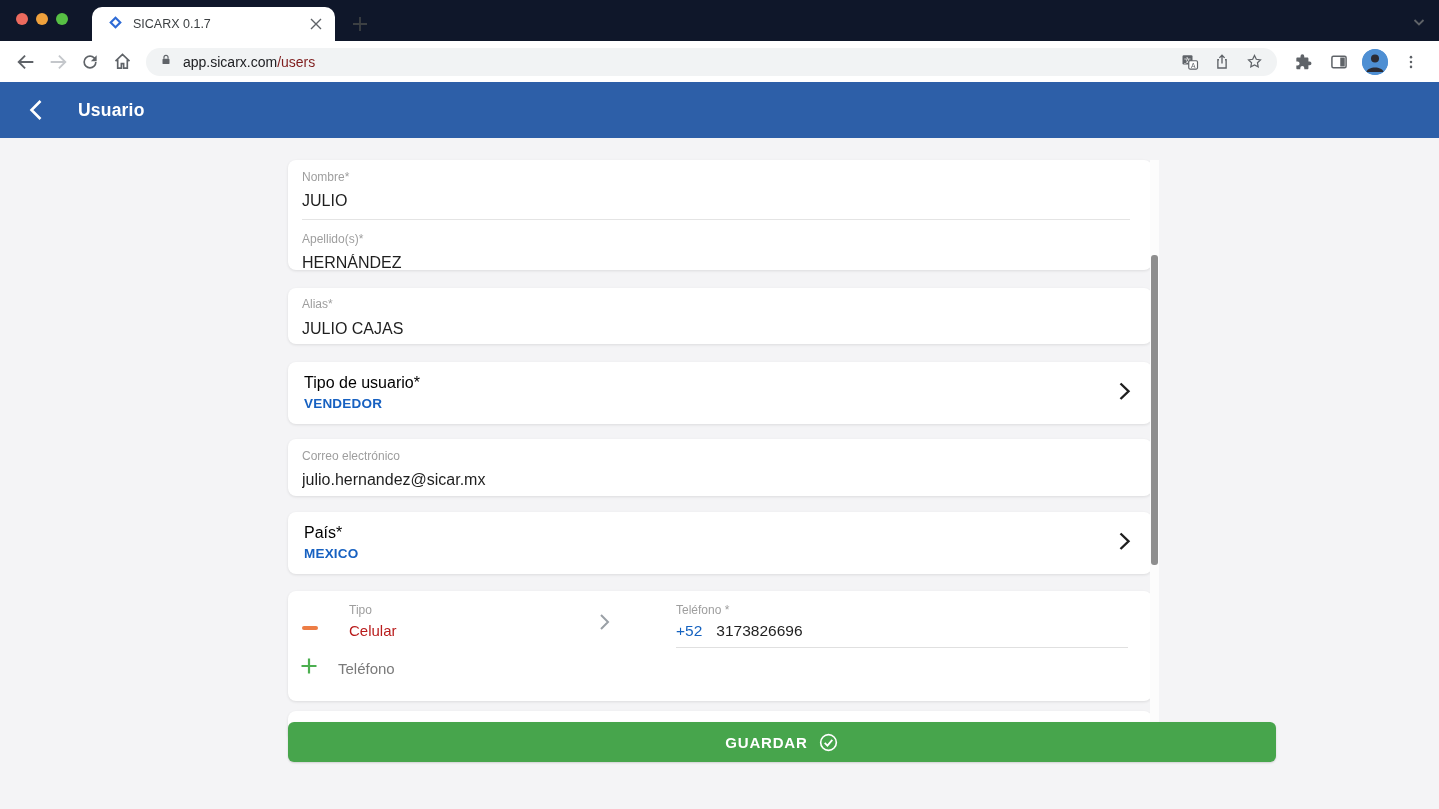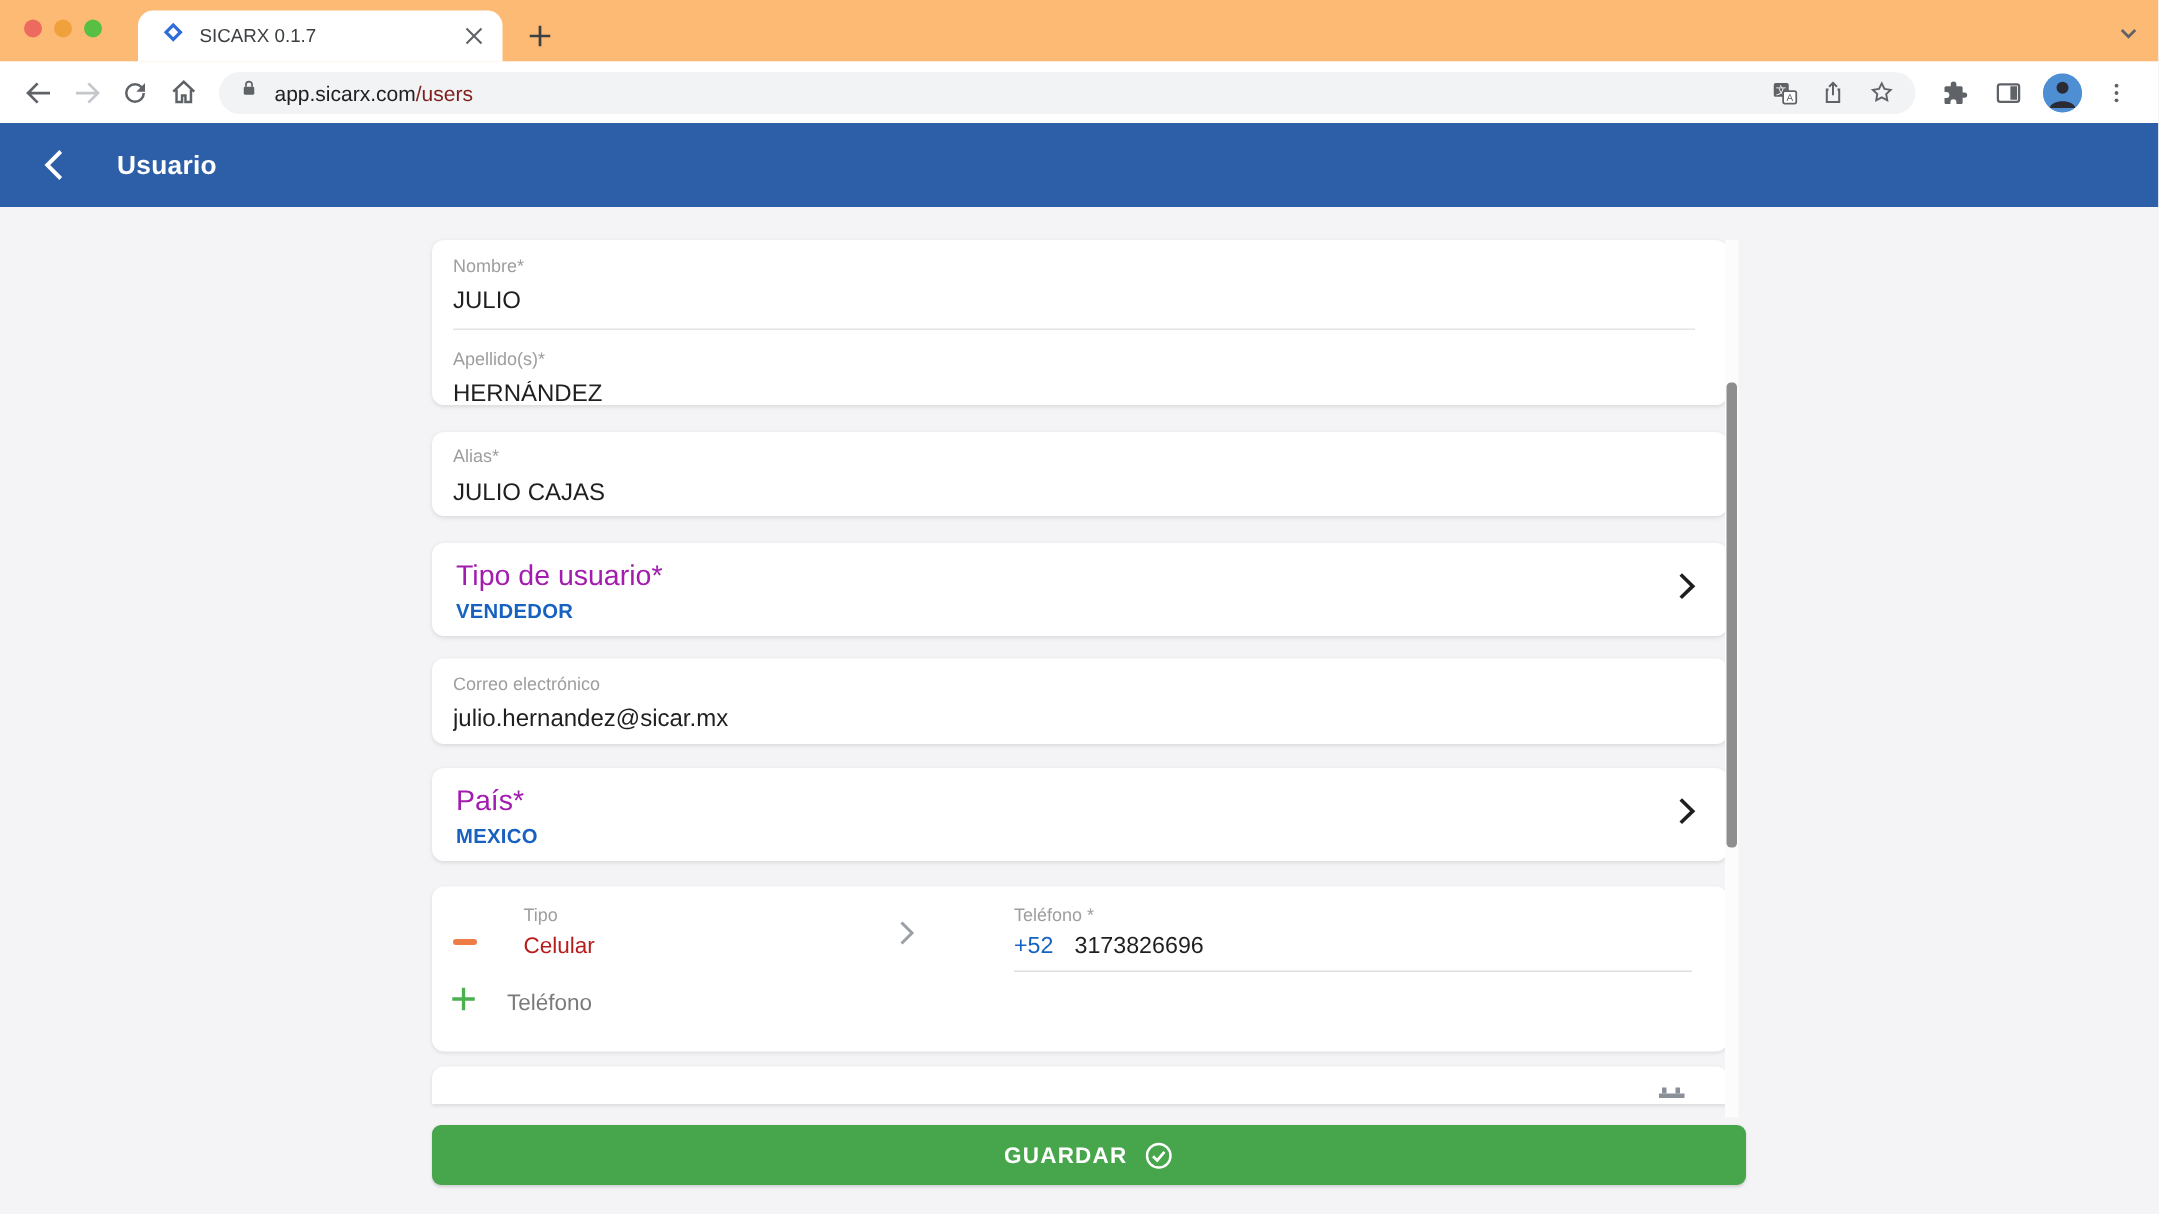--- a/index.html
+++ b/index.html
@@ -1,21 +1,21 @@
 <!DOCTYPE html>
 <html><head>
 <meta charset="utf-8">
 <style>
   * { margin:0; padding:0; box-sizing:border-box; }
   html,body { width:1439px; height:809px; }
   body { font-family:"Liberation Sans","DejaVu Sans",sans-serif; background:#F4F4F6; }
   .screen { position:relative; width:1439px; height:809px; overflow:hidden; background:#F4F4F6; }
 
   
-  .tabstrip { position:absolute; top:0; left:0; width:1439px; height:41px; background:#fdba74; }
+  .tabstrip { position:absolute; top:0; left:0; width:1439px; height:41px; background:#0f172a; }
   .traffic { position:absolute; top:13px; left:16px; display:flex; gap:8px; }
   .tl-dot { width:12px; height:12px; border-radius:50%; }
   .tl-red { background:#EC6A5E; } .tl-yellow { background:#F0A13C; } .tl-green { background:#57C044; }
   .tab { position:absolute; left:92px; top:7px; width:243px; height:34px; background:#FFFFFF;
          border-radius:10px 10px 0 0; display:flex; align-items:center; padding:0 10px 0 15px; }
   .tab-title { flex:1; font-size:12.5px; color:#3C4043; margin-left:9px; white-space:nowrap; overflow:hidden; }
   .tab-close { width:18px; height:18px; display:flex; align-items:center; justify-content:center; border-radius:50%; }
   .newtab-btn { position:absolute; left:347px; top:11px; width:26px; height:26px; display:flex; align-items:center; justify-content:center; border-radius:50%; }
   .tabsearch-btn { position:absolute; right:8px; top:10px; width:24px; height:24px; display:flex; align-items:center; justify-content:center; }
 
@@ -42,21 +42,21 @@
   .card { background:#FFFFFF; border-radius:8px; box-shadow:0 1px 3px rgba(0,0,0,0.10); position:relative; }
   .flabel { font-size:12px; color:#9E9E9E; display:block; }
   .tinput { border:none; outline:none; background:transparent; font-family:"Liberation Sans","DejaVu Sans",sans-serif;
             font-size:16px; color:#1F1F1F; width:100%; height:22px; padding:0; }
   .underline { border-bottom:1px solid #E4E4E4; }
 
   .card-a { height:110px; margin-bottom:18px; padding:10px 22px 0 14px; }
   .card-alias { height:56px; margin-bottom:18px; padding:9px 22px 0 14px; }
 
   .picker-card { height:62px; margin-bottom:15px; padding:12px 22px 0 16px; cursor:pointer; }
-  .picker-label { font-size:19px; color:#a21caf; display:block; }
+  .picker-label { font-size:16px; color:#000000; display:block; }
   .picker-value { font-size:13.5px; font-weight:bold; color:#1761C1; display:block; margin-top:4px; letter-spacing:0.2px; }
   .row-chev { position:absolute; right:18px; top:50%; transform:translateY(-50%); }
 
   .card-correo { height:57px; margin-bottom:16px; padding:10px 22px 0 14px; }
 
   .card-phone { height:110px; margin-bottom:10px; }
   .minus-btn { position:absolute; left:14px; top:27px; width:17px; height:20px; display:flex; align-items:center; cursor:pointer; }
   .minus-bar { width:16px; height:3.5px; background:#ED7D45; border-radius:2px; }
   .phone-tipo { position:absolute; left:61px; top:12px; width:240px; cursor:pointer; }
   .phone-tipo-value { font-size:15px; color:#b91c1c; margin-top:5px; }
@@ -71,21 +71,21 @@
   .card-partial { height:25px; border-radius:8px 8px 0 0; overflow:hidden; }
   .cal-clip { position:absolute; right:28px; top:14px; width:18px; height:8px; }
   .cal-clip .stub { position:absolute; top:0; width:3px; height:4px; background:#8A8F98; }
   .cal-clip .bar { position:absolute; top:4px; left:0; width:17px; height:2.5px; background:#8A8F98; }
 
   
   .scroll-track { position:absolute; left:1150px; top:160px; width:9px; height:585px; background:#FCFCFC; }
   .scroll-thumb { position:absolute; left:1151px; top:255px; width:7px; height:310px; background:#8E8E8E; border-radius:3px; cursor:grab; }
 
   
-  .save-btn { position:absolute; left:288px; top:750px; width:876px; height:40px; background:#47A54C;
+  .save-btn { position:absolute; left:288px; top:722px; width:988px; height:40px; background:#47A54C;
               border:none; border-radius:6px; display:flex; align-items:center; justify-content:center;
               cursor:pointer; box-shadow:0 1px 2px rgba(0,0,0,0.15); }
   .save-label { color:#FFFFFF; font-size:15px; font-weight:bold; letter-spacing:0.8px;
                 font-family:"Liberation Sans","DejaVu Sans",sans-serif; }
   .save-btn svg { margin-left:10px; }
 </style>
 </head>
 <body>
 
 <div class="screen">

